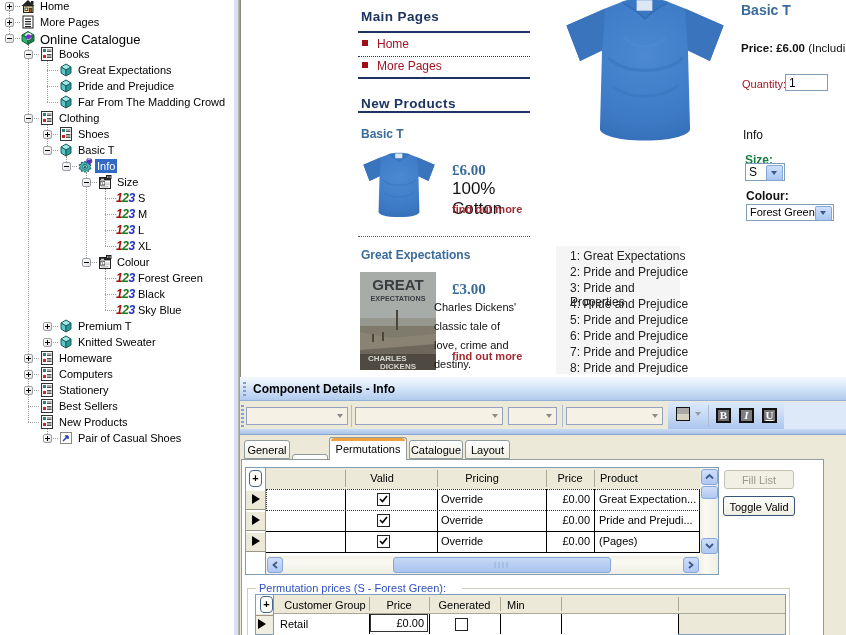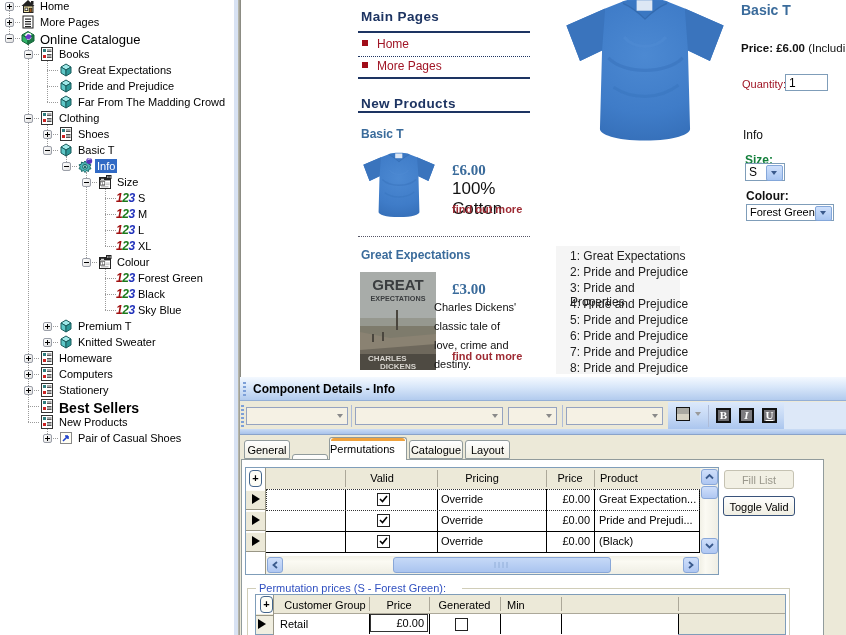--- a/index.html
+++ b/index.html
@@ -278,21 +278,21 @@
 <div class="a" style="left:39px;top:398px;width:16px;height:16px"><svg width="16" height="16" viewBox="0 0 16 16">
         <rect x="2.5" y="1.5" width="11" height="13" fill="#fff" stroke="#333"></rect>
         <rect x="4" y="3" width="3" height="3" fill="#2e7d7d"></rect>
         <rect x="8" y="3.5" width="4.5" height="1" fill="#555"></rect>
         <rect x="8" y="5" width="4.5" height="1" fill="#555"></rect>
         <rect x="4" y="9" width="3" height="3" fill="#cc2222"></rect>
         <rect x="8" y="8" width="4.5" height="1" fill="#555"></rect>
         <rect x="8" y="9.5" width="4.5" height="1" fill="#555"></rect>
         <rect x="8" y="11" width="4.5" height="1" fill="#555"></rect>
       </svg></div>
-<div class="tx" style="left:57px;top:399px;font-size:14px;padding:1px 2px;font-weight:bold;">Best Sellers</div>
+<div class="tx" style="left:57px;top:399px;font-size:11px;padding:1px 2px;">Best Sellers</div>
 <div class="hl" style="left:28px;top:422px;width:11px"></div>
 <div class="a" style="left:39px;top:414px;width:16px;height:16px"><svg width="16" height="16" viewBox="0 0 16 16">
         <rect x="2.5" y="1.5" width="11" height="13" fill="#fff" stroke="#333"></rect>
         <rect x="4" y="3" width="3" height="3" fill="#2e7d7d"></rect>
         <rect x="8" y="3.5" width="4.5" height="1" fill="#555"></rect>
         <rect x="8" y="5" width="4.5" height="1" fill="#555"></rect>
         <rect x="4" y="9" width="3" height="3" fill="#cc2222"></rect>
         <rect x="8" y="8" width="4.5" height="1" fill="#555"></rect>
         <rect x="8" y="9.5" width="4.5" height="1" fill="#555"></rect>
         <rect x="8" y="11" width="4.5" height="1" fill="#555"></rect>
@@ -440,21 +440,21 @@
 <div class="a" style="left:455px;top:30px;width:10px;height:14px;">
       <div style="position:absolute;left:0;top:5px;border:3px solid transparent;border-top:4px solid #9a9a9a"></div>
     </div>
 <div class="a" style="left:468px;top:28px;width:1px;height:22px;background:#aebcd8"></div>
 <div class="a" style="left:476px;top:31px;width:15px;height:15px;border:2px solid #111;box-sizing:border-box;background:#6e6e72;color:#fff;font-family:'Liberation Serif',serif;font-weight:bold;font-size:11px;text-align:center;line-height:11px;">B</div>
 <div class="a" style="left:499px;top:31px;width:15px;height:15px;border:2px solid #111;box-sizing:border-box;background:#7d7c80;color:#fff;font-family:'Liberation Serif',serif;font-weight:bold;font-size:11px;text-align:center;line-height:11px;"><i>I</i></div>
 <div class="a" style="left:522px;top:31px;width:15px;height:15px;border:2px solid #111;box-sizing:border-box;background:#77757a;color:#fff;font-family:'Liberation Serif',serif;font-weight:bold;font-size:11px;text-align:center;line-height:11px;text-decoration:underline;">U</div>
 <div class="a" style="left:0px;top:52px;width:606px;height:6px;background:linear-gradient(#cadcf5,#a9c3eb);border-bottom:1px solid #8aa3ca;box-sizing:border-box"></div>
 <div class="a" style="left:4px;top:63px;width:46px;height:19px;background:linear-gradient(#fefefe,#f0eee2);border:1px solid #919b9c;border-radius:3px 3px 0 0;box-sizing:border-box;text-align:center;font-size:11px;padding-top:3px;">General</div>
 <div class="a" style="left:52px;top:77px;width:36px;height:19px;background:linear-gradient(#fefefe,#f0eee2);border:1px solid #919b9c;border-radius:3px 3px 0 0;box-sizing:border-box;text-align:center;font-size:11px;padding-top:3px;">Prices</div>
-<div class="a" style="left:89px;top:60px;width:78px;height:23px;background:#fff;border:1px solid #919b9c;border-bottom:none;border-radius:3px 3px 0 0;box-sizing:border-box;font-size:11px;padding-top:5px;z-index:3;">Permutations<div style="position:absolute;left:1px;right:1px;top:0;height:3px;background:#efa23d;border-radius:3px 3px 0 0"></div></div>
+<div class="a" style="left:89px;top:60px;width:78px;height:23px;background:#fff;border:1px solid #919b9c;border-bottom:none;border-radius:3px 3px 0 0;box-sizing:border-box;text-align:center;font-size:11px;padding-top:5px;z-index:3;">Permutations<div style="position:absolute;left:1px;right:1px;top:0;height:3px;background:#efa23d;border-radius:3px 3px 0 0"></div></div>
 <div class="a" style="left:169px;top:63px;width:54px;height:19px;background:linear-gradient(#fefefe,#f0eee2);border:1px solid #919b9c;border-radius:3px 3px 0 0;box-sizing:border-box;text-align:center;font-size:11px;padding-top:3px;">Catalogue</div>
 <div class="a" style="left:225px;top:63px;width:45px;height:19px;background:linear-gradient(#fefefe,#f0eee2);border:1px solid #919b9c;border-radius:3px 3px 0 0;box-sizing:border-box;text-align:center;font-size:11px;padding-top:3px;">Layout</div>
 <div class="a" style="left:1px;top:82px;width:583px;height:176px;background:#fff;border:1px solid #919b9c;border-bottom:none;box-sizing:border-box;z-index:1"></div>
 </div>
 <div class="a" style="left:0;top:0;width:846px;height:635px;pointer-events:none">
 <div class="a" style="left:245px;top:467px;width:474px;height:108px;border:1px solid #7f9db9;box-sizing:border-box;background:#fff;z-index:2"></div>
 <div class="a" style="left:266px;top:468px;width:434px;height:21px;background:#ece9d8;z-index:3"></div>
 <div class="a" style="left:246px;top:490px;width:19px;height:20px;background:#ece9d8;border-top:1px solid #fdfcf7;border-bottom:1px solid #9a9786;box-sizing:border-box;z-index:3"></div>
 <div class="a" style="left:246px;top:511px;width:19px;height:20px;background:#ece9d8;border-top:1px solid #fdfcf7;border-bottom:1px solid #9a9786;box-sizing:border-box;z-index:3"></div>
 <div class="a" style="left:246px;top:532px;width:19px;height:20px;background:#ece9d8;border-top:1px solid #fdfcf7;border-bottom:1px solid #9a9786;box-sizing:border-box;z-index:3"></div>
@@ -492,21 +492,21 @@
     </svg>
 <div class="a" style="left:441px;top:514px;width:100px;height:13px;z-index:4">Override</div>
 <div class="a" style="left:546px;top:514px;width:44px;height:13px;text-align:right;z-index:4">£0.00</div>
 <div class="a" style="left:599px;top:514px;width:100px;height:13px;white-space:nowrap;overflow:hidden;z-index:4">Pride and Prejudi...</div>
 <div class="a" style="left:377px;top:535px;width:13px;height:13px;border:1px solid #222;box-sizing:border-box;background:#fff;z-index:4"></div>
 <svg class="a" style="left:378px;top:536px;z-index:5" width="11" height="11" viewBox="0 0 11 11">
       <path d="M2 5 L4.5 7.5 L9 2" stroke="#000" stroke-width="1.6" fill="none"></path>
     </svg>
 <div class="a" style="left:441px;top:535px;width:100px;height:13px;z-index:4">Override</div>
 <div class="a" style="left:546px;top:535px;width:44px;height:13px;text-align:right;z-index:4">£0.00</div>
-<div class="a" style="left:599px;top:535px;width:100px;height:13px;white-space:nowrap;overflow:hidden;z-index:4">(Black)</div>
+<div class="a" style="left:599px;top:535px;width:100px;height:13px;white-space:nowrap;overflow:hidden;z-index:4">(Pages)</div>
 <div class="a" style="left:700px;top:468px;width:18px;height:106px;background:linear-gradient(90deg,#f1f0e6,#fbfaf3 30%,#efeee4);z-index:3"></div>
 <div class="a" style="left:701px;top:469px;width:17px;height:16px;background:linear-gradient(#cfdffa,#afc7f2);border:1px solid #89a7d8;border-radius:3px;box-sizing:border-box;z-index:4"></div>
 <svg class="a" style="left:705px;top:474px;z-index:5" width="9" height="6" viewBox="0 0 9 6">
       <path d="M1 4.5 L4.5 1 L8 4.5" stroke="#3a5a8c" stroke-width="1.8" fill="none"></path>
     </svg>
 <div class="a" style="left:701px;top:486px;width:17px;height:13px;background:linear-gradient(#cfdffa,#afc7f2);border:1px solid #89a7d8;border-radius:3px;box-sizing:border-box;z-index:4"></div>
 <div class="a" style="left:701px;top:538px;width:17px;height:16px;background:linear-gradient(#cfdffa,#afc7f2);border:1px solid #89a7d8;border-radius:3px;box-sizing:border-box;z-index:4"></div>
 <svg class="a" style="left:705px;top:543px;z-index:5" width="9" height="6" viewBox="0 0 9 6">
       <path d="M1 1 L4.5 4.5 L8 1" stroke="#3a5a8c" stroke-width="1.8" fill="none"></path>
     </svg>

